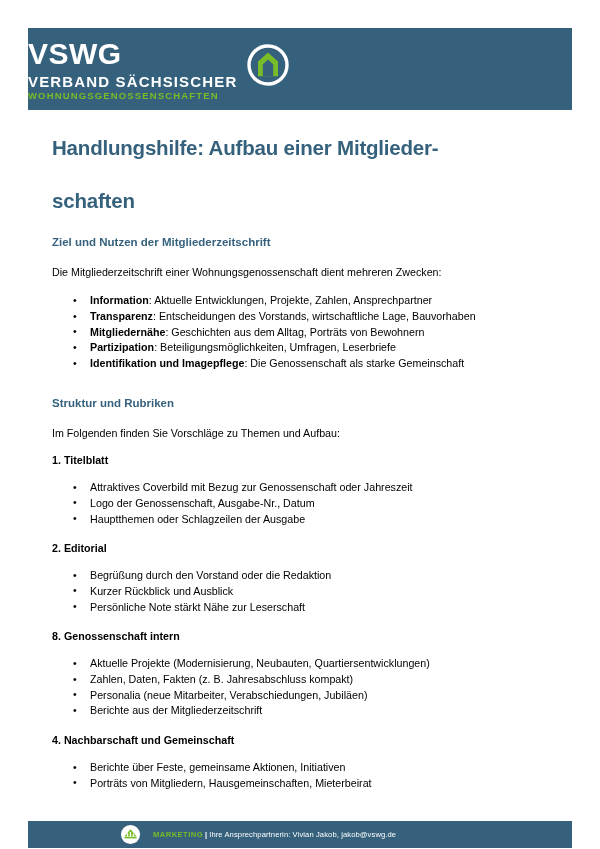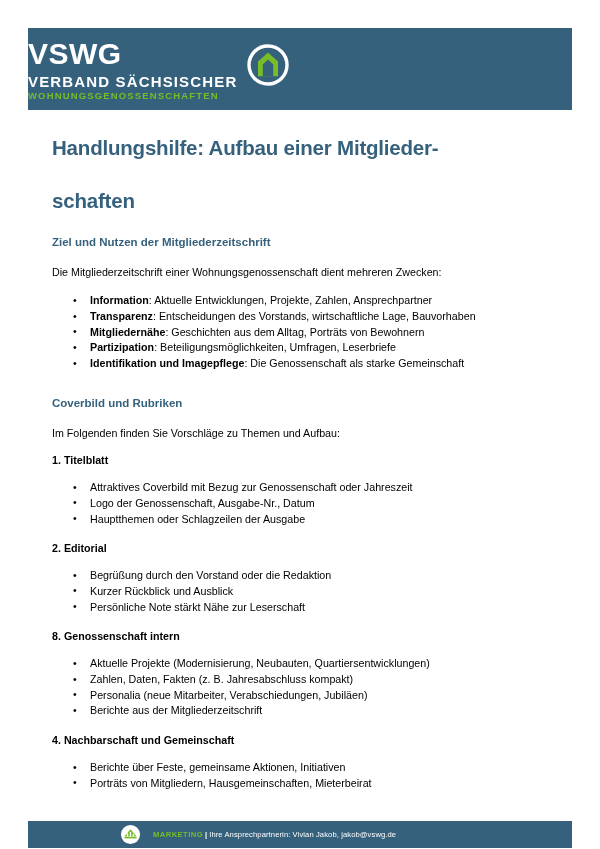--- a/index.html
+++ b/index.html
@@ -227,21 +227,21 @@
       <p class="body-para">Die Mitgliederzeitschrift einer Wohnungsgenossenschaft dient mehreren Zwecken:</p>
 
       <ul class="bullets">
         <li><b>Information</b><span>: Aktuelle Entwicklungen, Projekte, Zahlen, Ansprechpartner</span></li>
         <li><b>Transparenz</b><span>: Entscheidungen des Vorstands, wirtschaftliche Lage, Bauvorhaben</span></li>
         <li><b>Mitgliedernähe</b><span>: Geschichten aus dem Alltag, Porträts von Bewohnern</span></li>
         <li><b>Partizipation</b><span>: Beteiligungsmöglichkeiten, Umfragen, Leserbriefe</span></li>
         <li><b>Identifikation und Imagepflege</b><span>: Die Genossenschaft als starke Gemeinschaft</span></li>
       </ul>
 
-      <h2 class="section-title spaced">Coverbild und Rubriken</h2>
+      <h2 class="section-title spaced">Struktur und Rubriken</h2>
 
       <p class="body-para">Im Folgenden finden Sie Vorschläge zu Themen und Aufbau:</p>
 
       <h3 class="sub-heading">1. Titelblatt</h3>
       <ul class="bullets">
         <li>Attraktives Coverbild mit Bezug zur Genossenschaft oder Jahreszeit</li>
         <li>Logo der Genossenschaft, Ausgabe-Nr., Datum</li>
         <li>Hauptthemen oder Schlagzeilen der Ausgabe</li>
       </ul>
 

